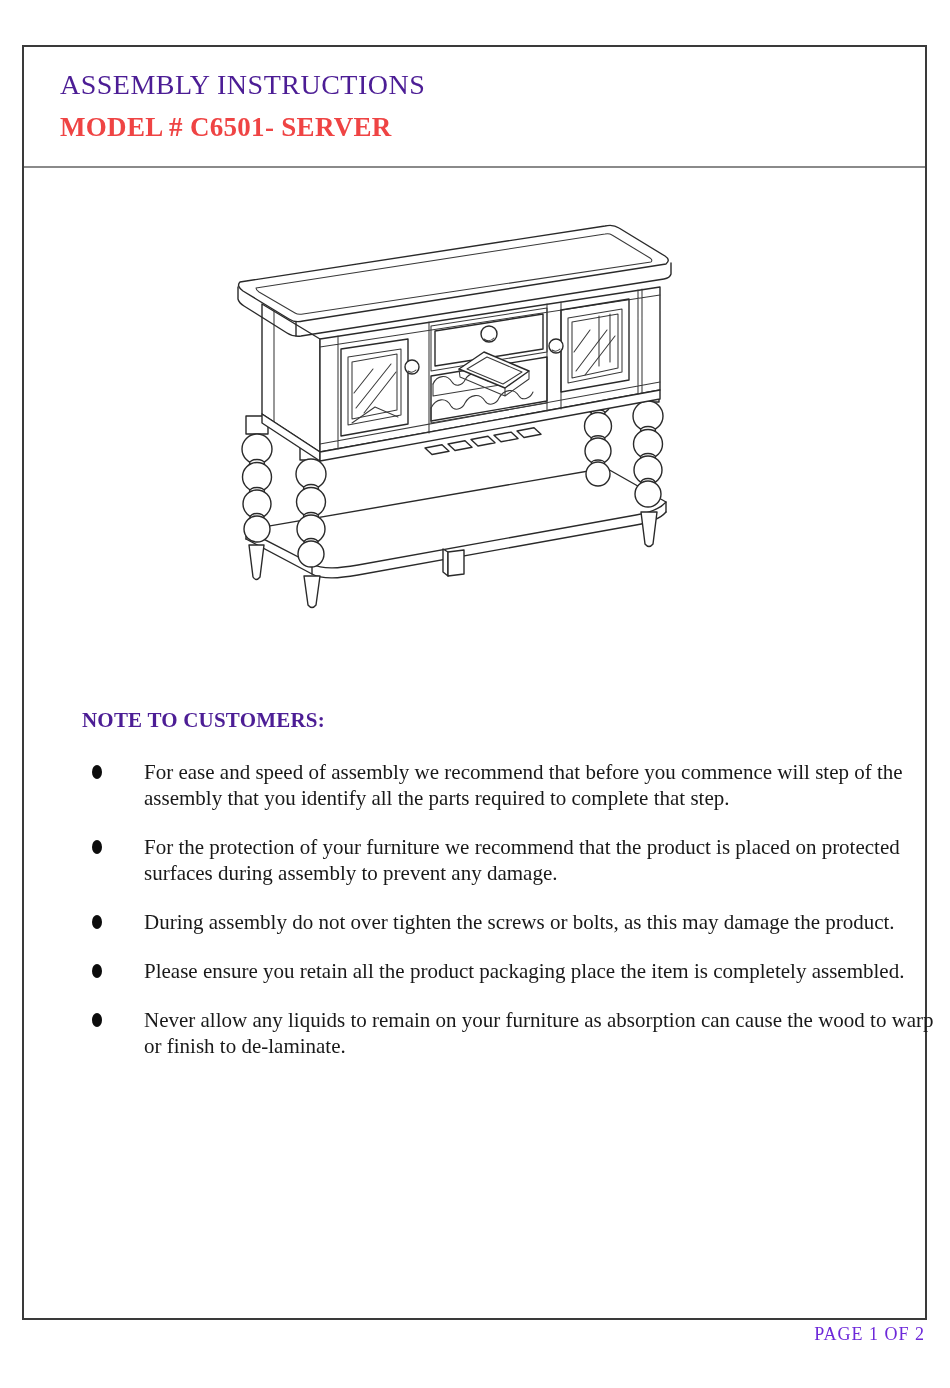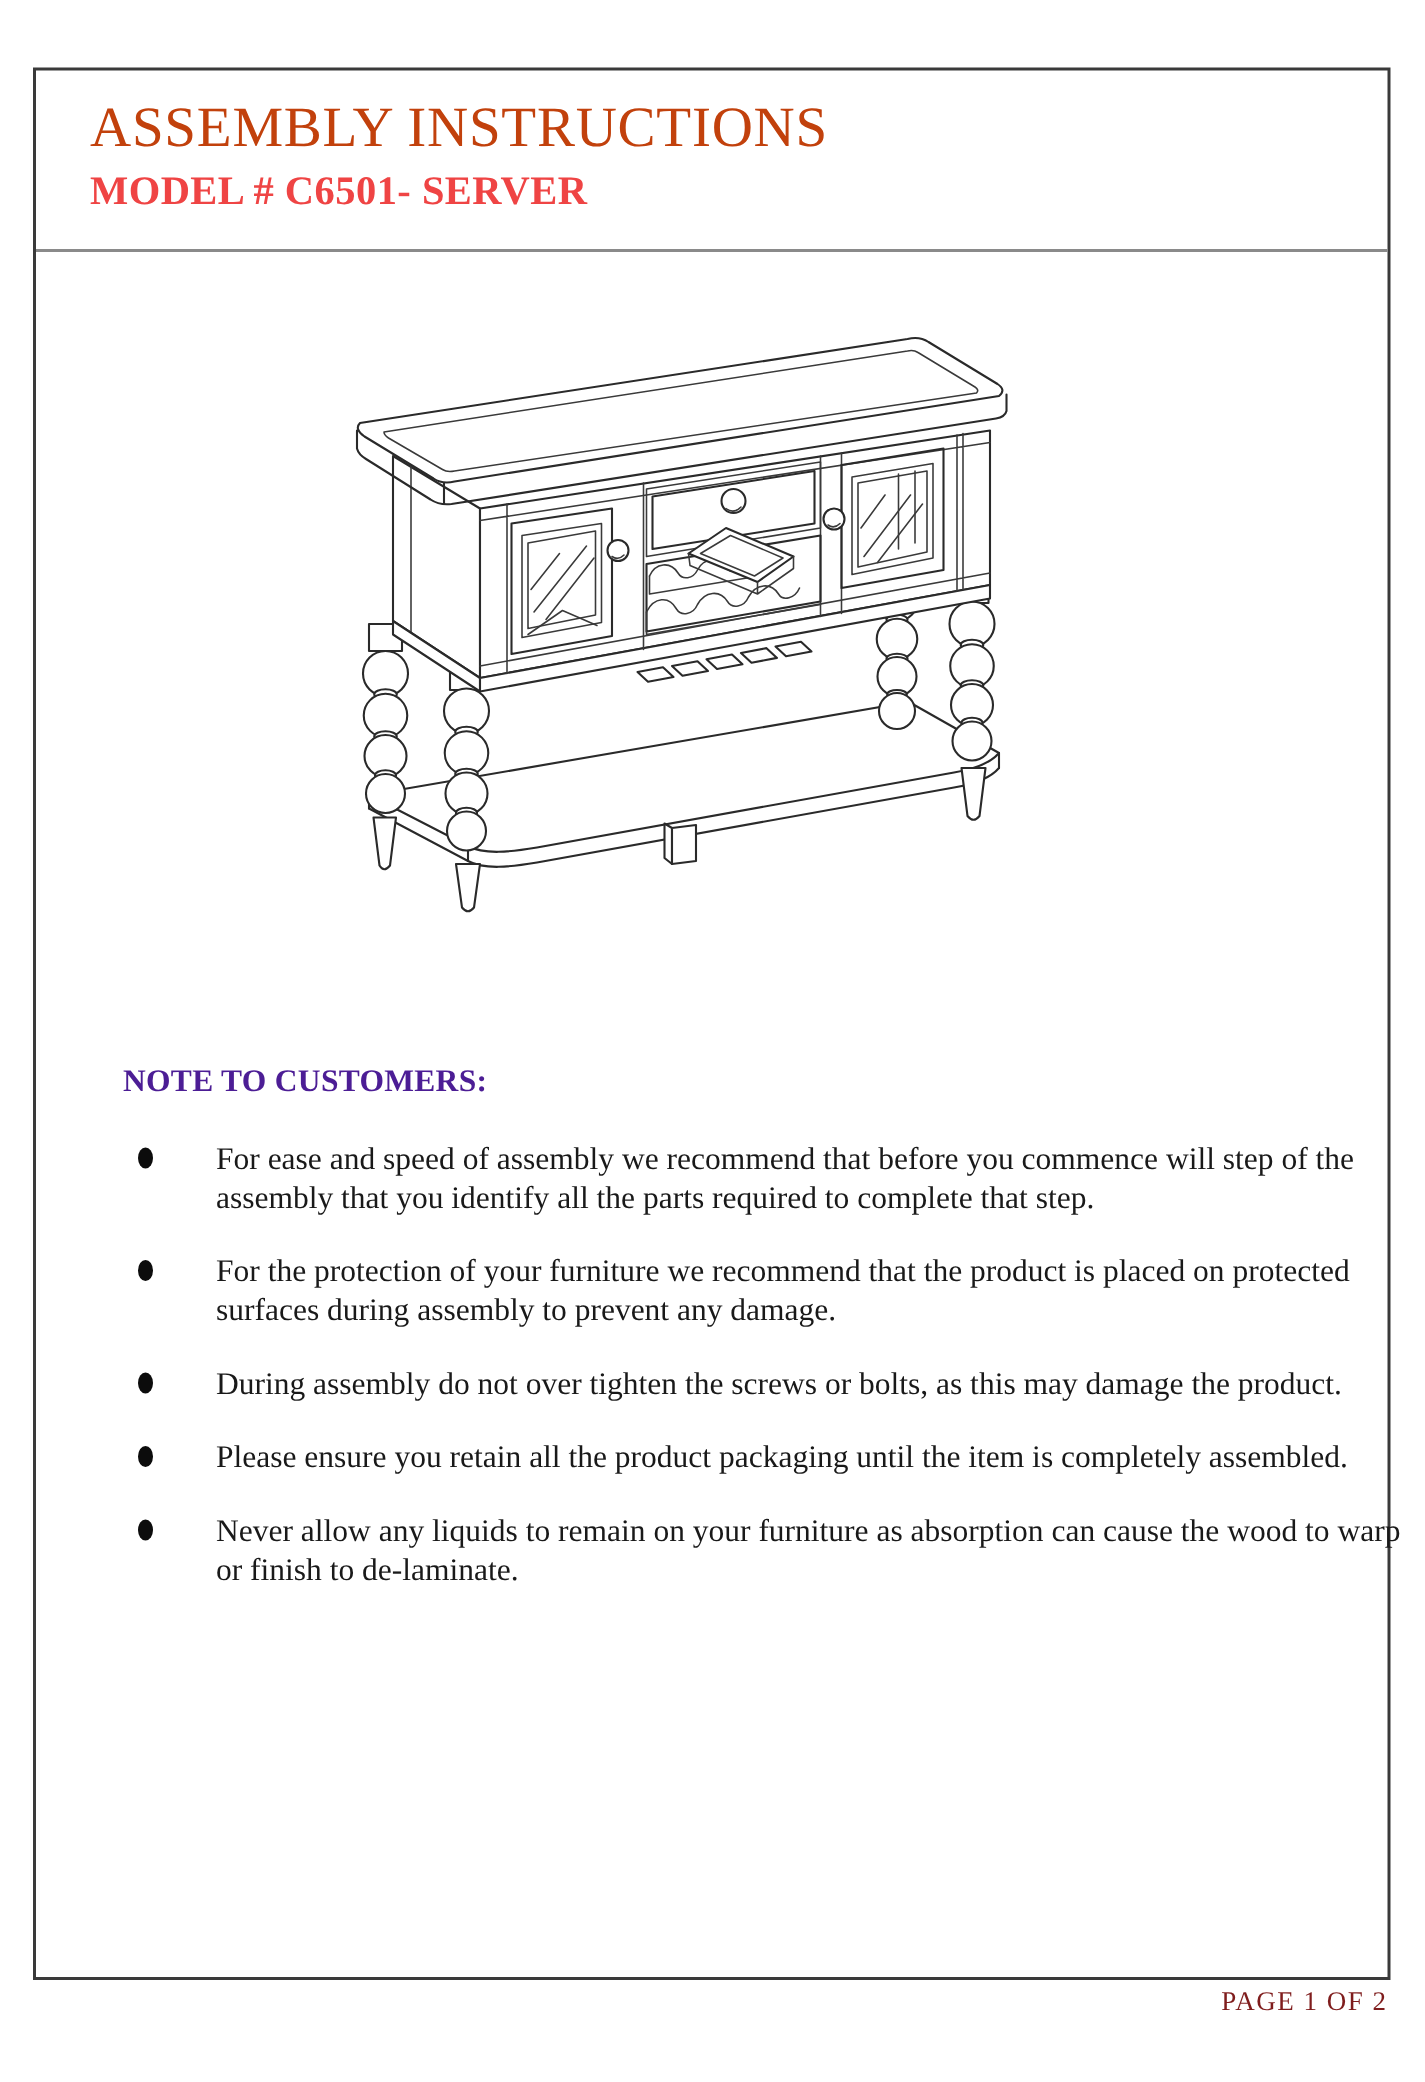--- a/index.html
+++ b/index.html
@@ -1,31 +1,31 @@
 <!DOCTYPE html>
 <html><head>
 <meta charset="utf-8">
 <style>
   html,body{margin:0;padding:0;background:#fff;}
   .page{position:relative;width:950px;height:1388px;background:#ffffff;overflow:hidden;
         font-family:"Liberation Serif","DejaVu Serif",serif;color:#111;}
   .doc-border{position:absolute;left:22px;top:45px;width:901px;height:1271px;
         border:2px solid #3a3a3a;background:#fff;}
   .header{position:absolute;left:36px;top:20px;right:20px;}
-  .page-title{font-size:38px;letter-spacing:.5px;font-weight:400;margin:0;line-height:36px;color:#c2410c;}
+  .page-title{font-size:28px;letter-spacing:.5px;font-weight:400;margin:0;line-height:36px;color:#4c1d95;}
   .model-line{font-size:27px;font-weight:700;margin:8px 0 0 0;line-height:32px;letter-spacing:.3px;color:#ef4444;}
   .header-divider{position:absolute;left:0;right:0;top:119px;border-top:2px solid #8a8a8a;}
   .figure-wrap{position:absolute;left:215px;top:210px;width:480px;height:410px;}
   .notes{position:absolute;left:58px;top:660px;width:856px;}
   .notes-heading{font-size:21px;font-weight:700;letter-spacing:.2px;margin:0;line-height:26px;color:#4c1d95;}
   ul.note-list{list-style:none;margin:26px 0 0 0;padding:0;width:854px;}
   ul.note-list li{position:relative;padding-left:62px;margin:0 0 23px 0;font-size:21px;line-height:26px;color:#191919;}
   ul.note-list li .dot{position:absolute;left:10px;top:6px;width:10px;height:14px;background:#0c0c0c;border-radius:50%;}
   ul.note-list li .btxt{display:block;max-width:792px;}
-  .footer{position:absolute;right:25px;top:1324px;font-size:18px;letter-spacing:1px;color:#7f1d1d;}
+  .footer{position:absolute;right:25px;top:1324px;font-size:18px;letter-spacing:1px;color:#6d28d9;}
   svg .ln{stroke:#2a2a2a;stroke-width:1.4;fill:none;stroke-linejoin:round;stroke-linecap:round;}
   svg .lnf{stroke:#2a2a2a;stroke-width:1.4;fill:#fff;stroke-linejoin:round;stroke-linecap:round;}
   svg .thin{stroke:#3a3a3a;stroke-width:1.05;fill:none;stroke-linejoin:round;stroke-linecap:round;}
 </style>
 </head>
 <body>
 
 <div class="page">
 
   <div class="doc-border">
@@ -50,21 +50,21 @@
             <span class="btxt">For the protection of your furniture we recommend that the product is placed on protected surfaces during assembly to prevent any damage.</span>
           </li>
 
           <li>
             <span class="dot"></span>
             <span class="btxt">During assembly do not over tighten the screws or bolts, as this may damage the product.</span>
           </li>
 
           <li>
             <span class="dot"></span>
-            <span class="btxt">Please ensure you retain all the product packaging until the item is completely assembled.</span>
+            <span class="btxt">Please ensure you retain all the product packaging place the item is completely assembled.</span>
           </li>
 
 
           <li>
             <span class="dot"></span>
             <span class="btxt">Never allow any liquids to remain on your furniture as absorption can cause the wood to warp or finish to de-laminate.</span>
           </li>
 
         </ul>
     </div>

